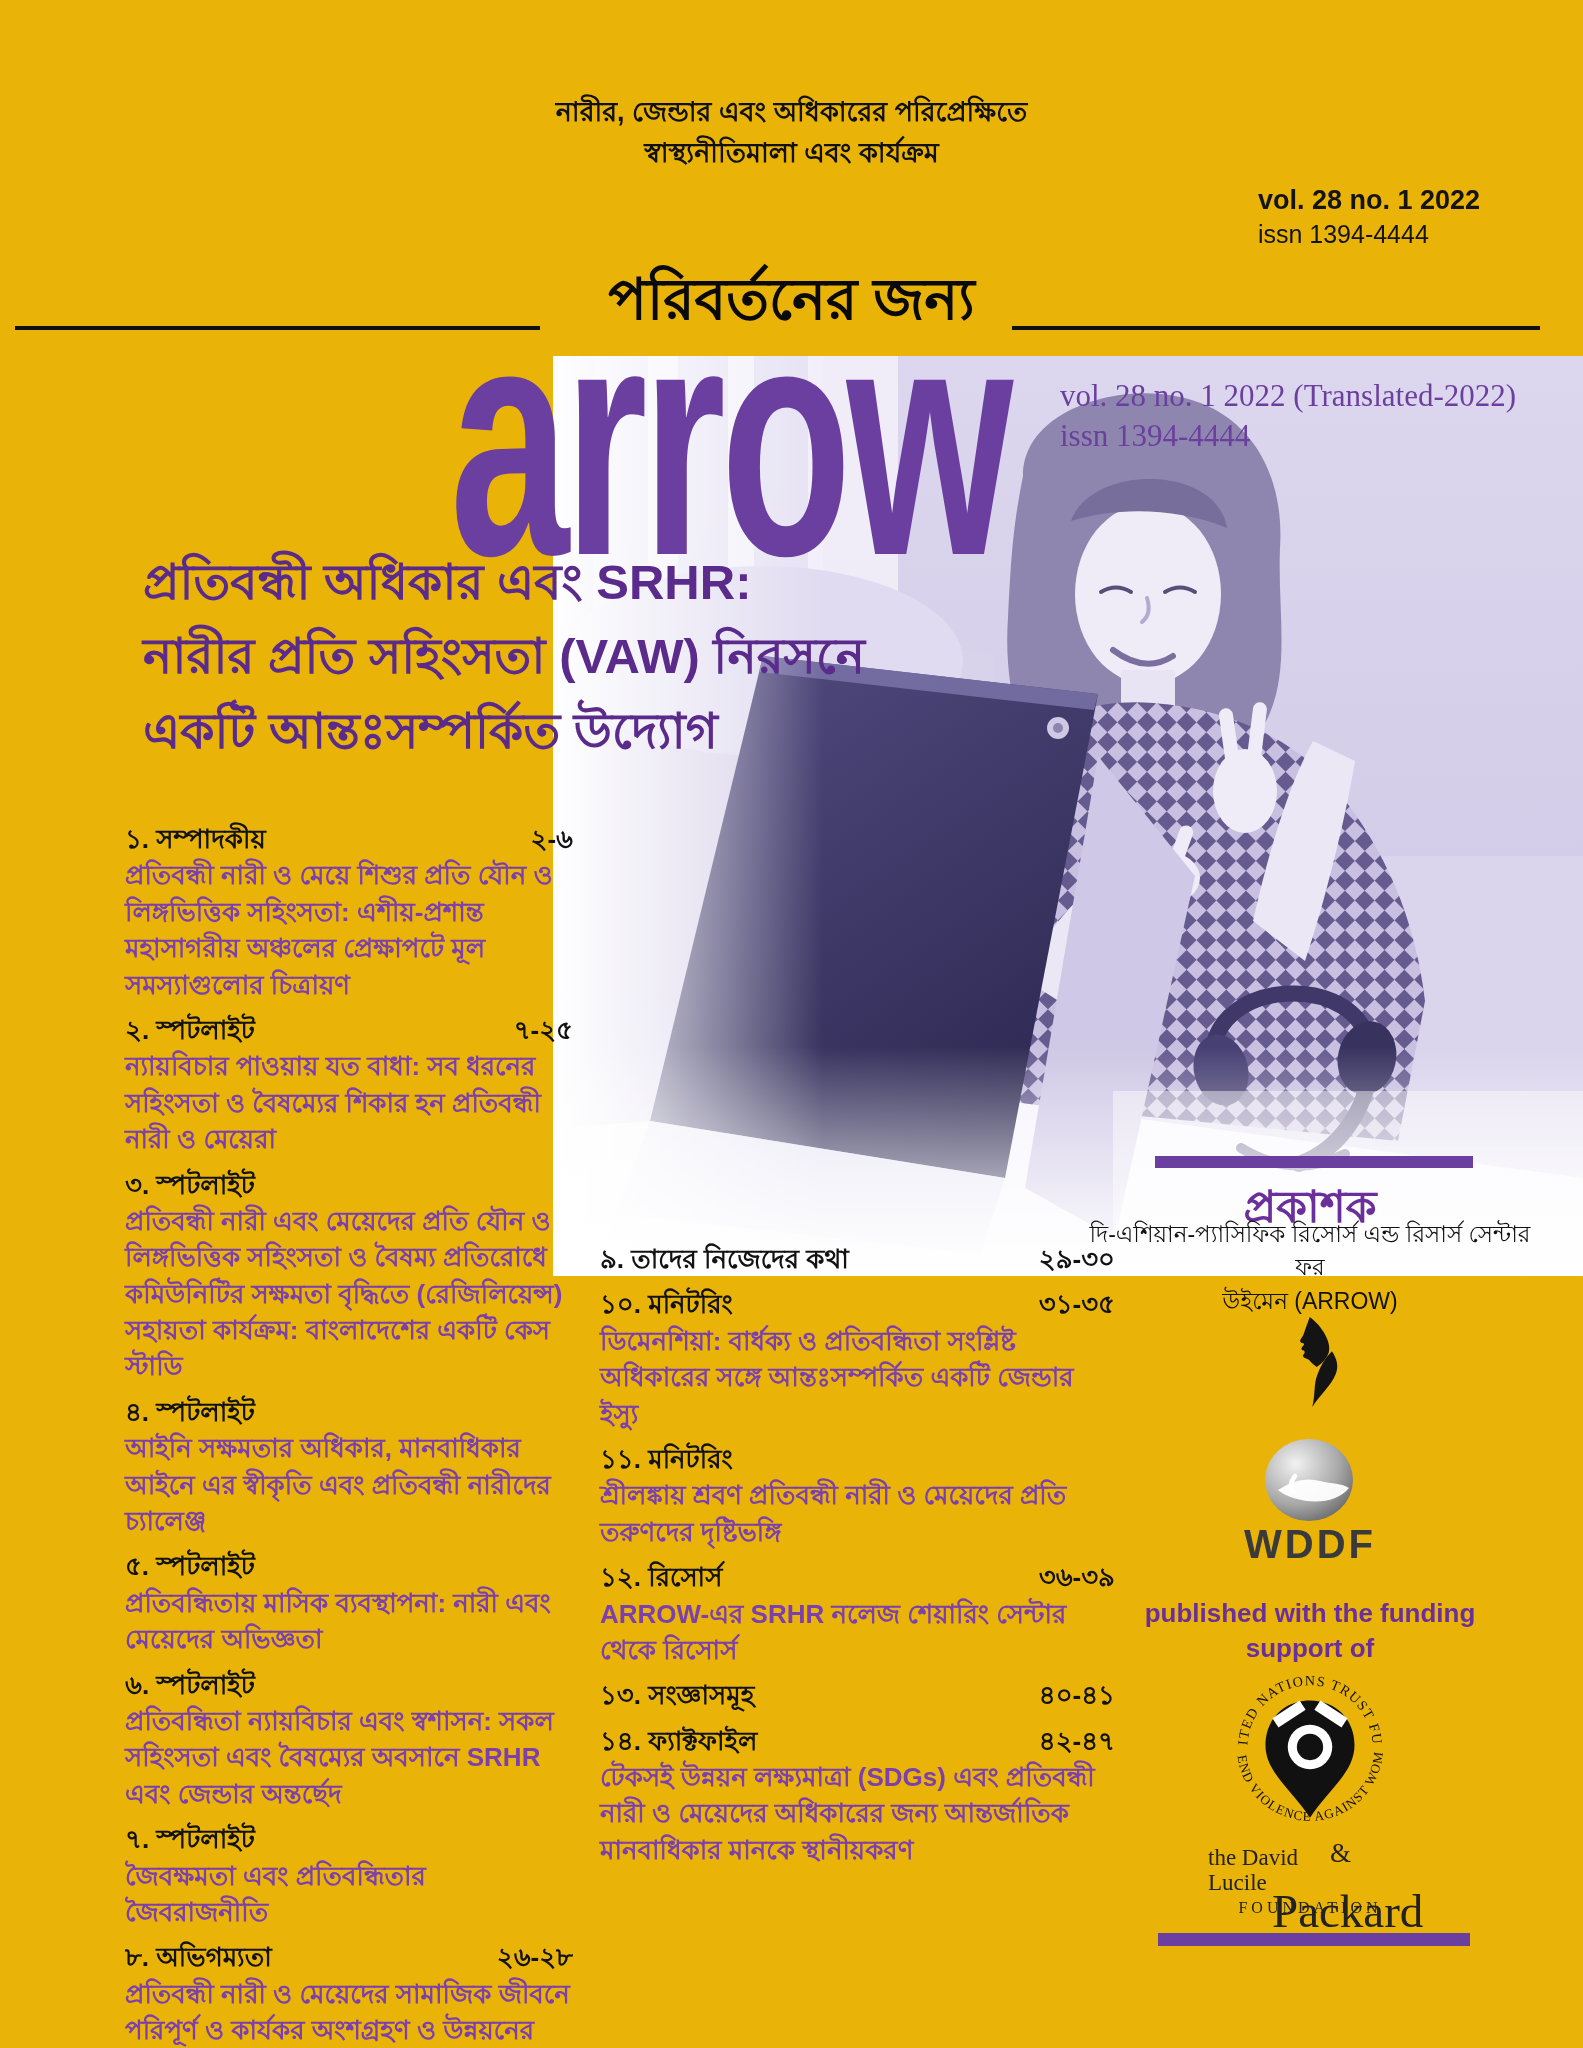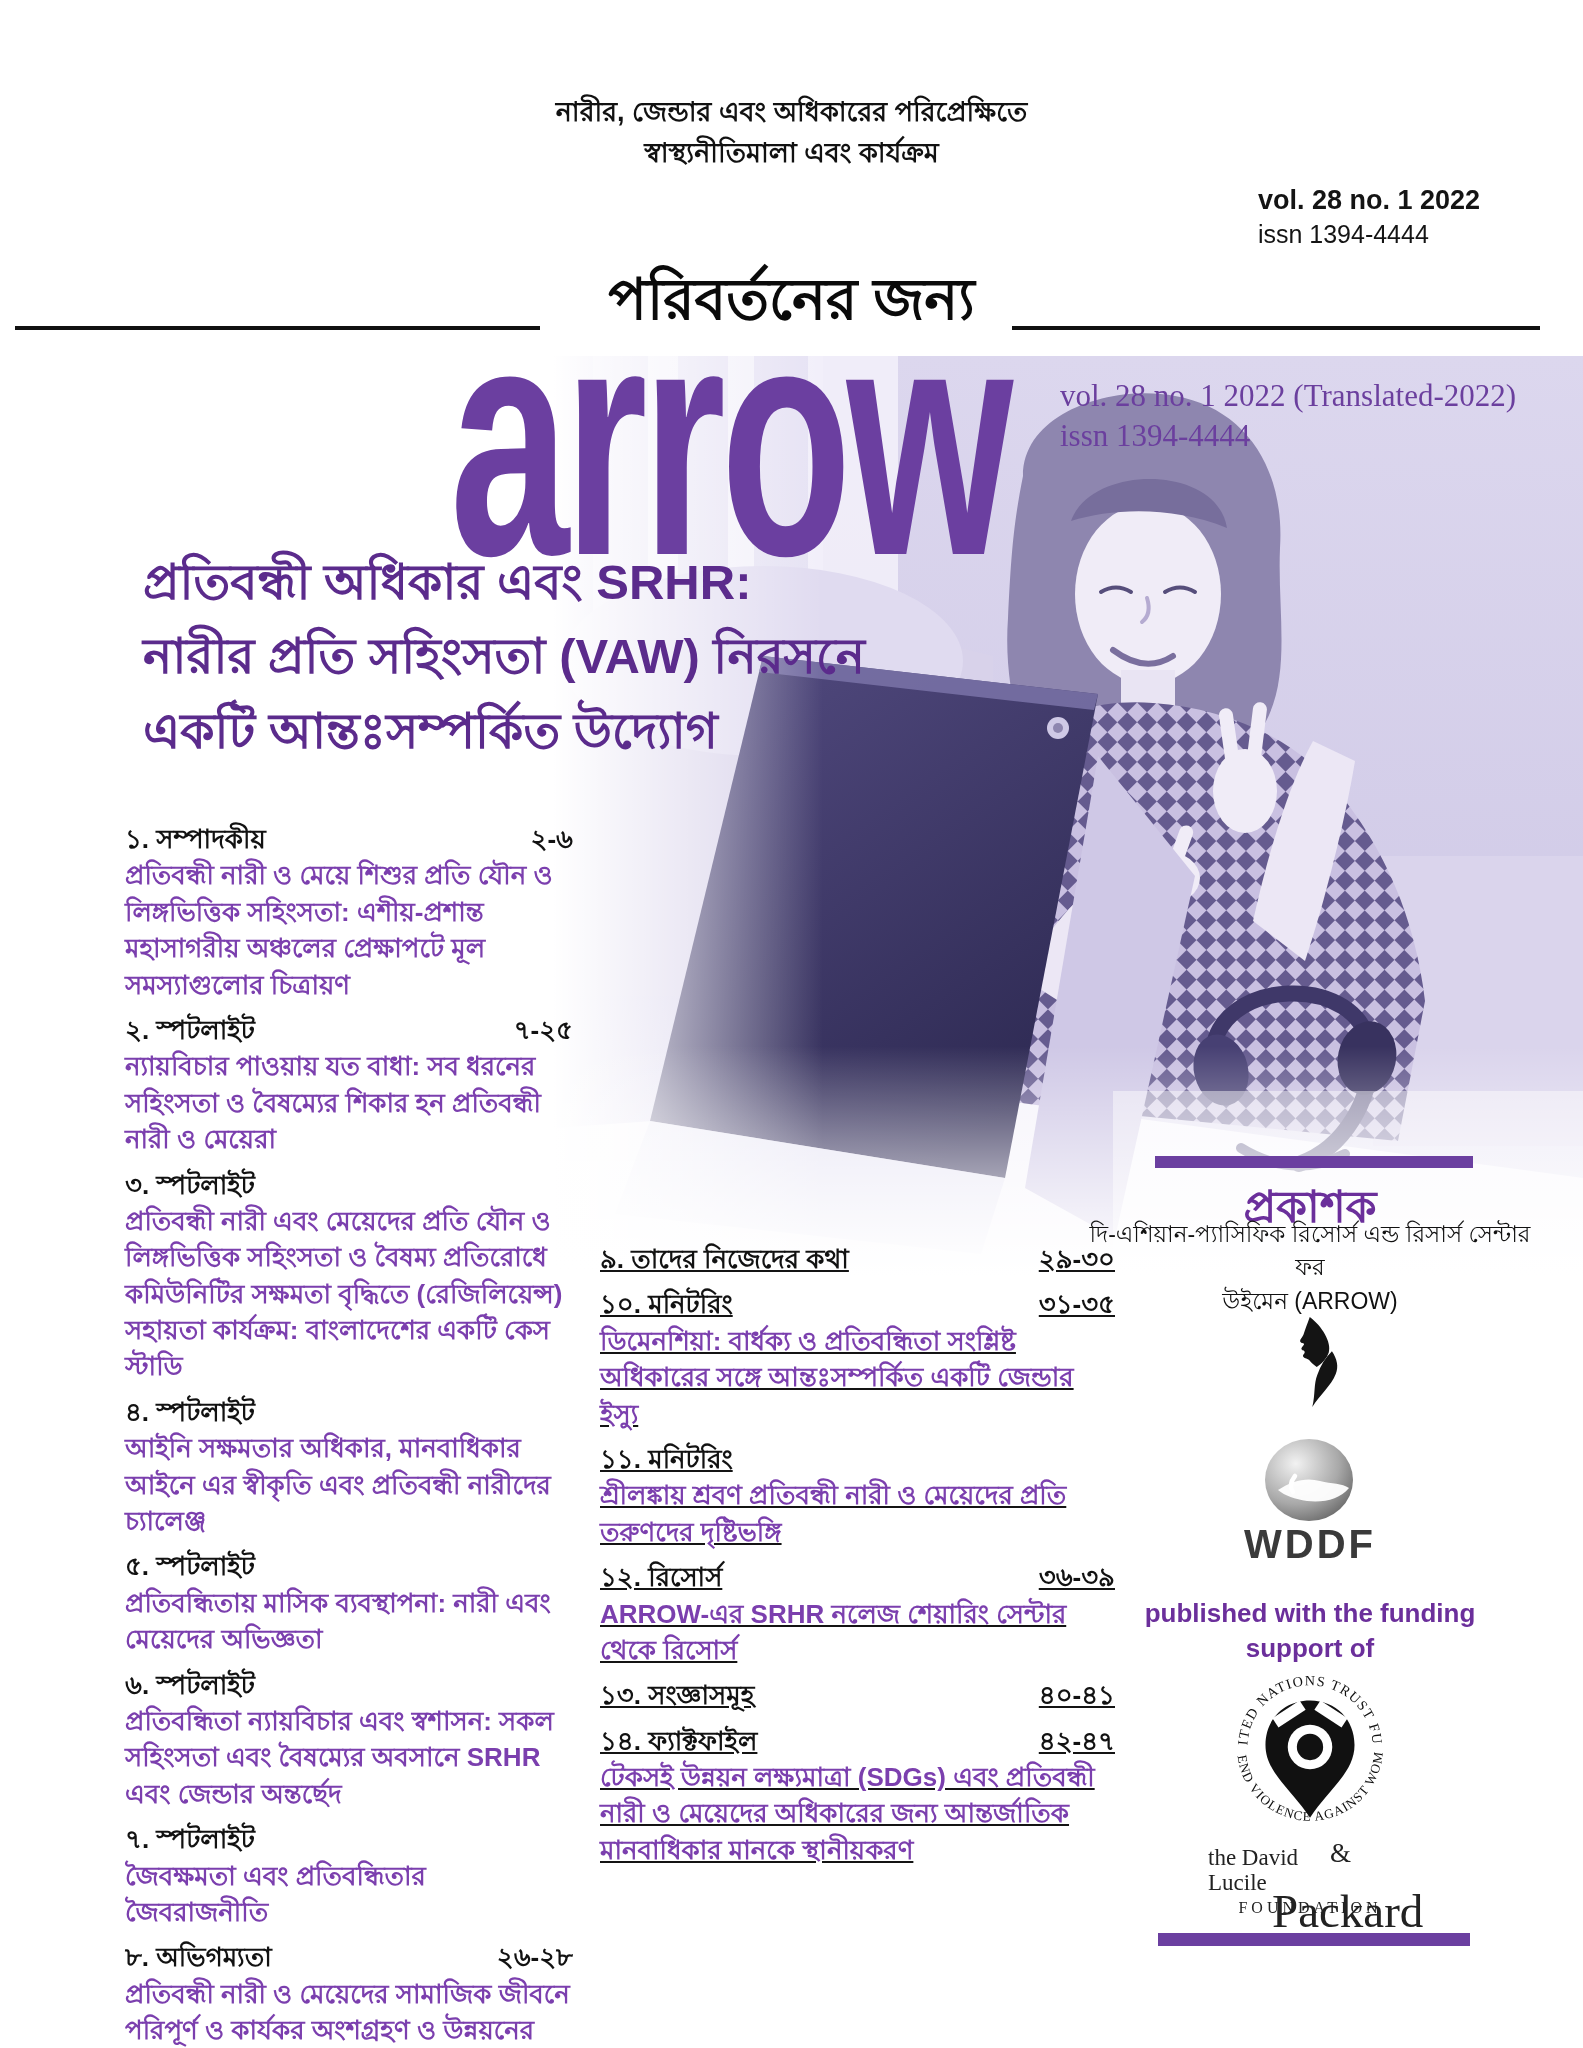--- a/index.html
+++ b/index.html
@@ -1,16 +1,16 @@
 <!DOCTYPE html>
 <html><head>
 <meta charset="utf-8">
 <style>
   html,body{margin:0;padding:0;background:#888;}
-  #canvas{position:relative;width:1583px;height:2048px;background:#ffffff;overflow:hidden;
+  #canvas{position:relative;width:1583px;height:2048px;background:#eab308;overflow:hidden;
           font-family:"Liberation Sans", sans-serif;color:#141414;}
   .abs{position:absolute;}
 
   
   .tagline{top:92px;left:0;width:100%;text-align:center;font-size:27px;font-weight:700;line-height:1.5;color:#111;}
   .vol-black{top:182px;right:103px;text-align:left;line-height:1.35;}
   .vol-black .v{font-size:27px;font-weight:700;}
   .vol-black .i{font-size:25px;font-weight:400;}
   .rule{top:326px;height:4px;background:#111;}
   .rule.l{left:15px;width:525px;}
@@ -23,21 +23,21 @@
 
   
   .headline{top:545px;left:143px;width:740px;color:#5b2b8c;font-weight:700;font-size:49px;line-height:1.52;}
 
   
   .photo{top:356px;left:553px;width:1030px;height:920px;}
 
   
   .toc{font-size:26px;}
   .toc-left{top:812px;left:125px;width:448px;}
-  .toc-right{top:1232px;left:600px;width:515px;text-decoration:underline;}
+  .toc-right{top:1232px;left:600px;width:515px;}
   .toc-head{display:flex;justify-content:space-between;align-items:flex-end;color:#121212;
             font-weight:600;margin-top:9px;line-height:1.4;}
   .toc-desc{color:#7b3fae;font-weight:700;line-height:1.4;}
   .toc-desc:empty{display:none;}
 
   
   .pub-bar{left:1155px;top:1156px;width:318px;height:12px;background:#6b3fa0;}
   .pub-bar.bottom{left:1158px;top:1933px;width:312px;height:13px;}
   .pub-heading{top:1174px;left:1085px;width:450px;text-align:center;color:#6b2f9b;font-size:44px;font-weight:700;}
   .pub-name{top:1218px;left:1080px;width:460px;text-align:center;color:#111;font-size:23px;line-height:1.45;}

